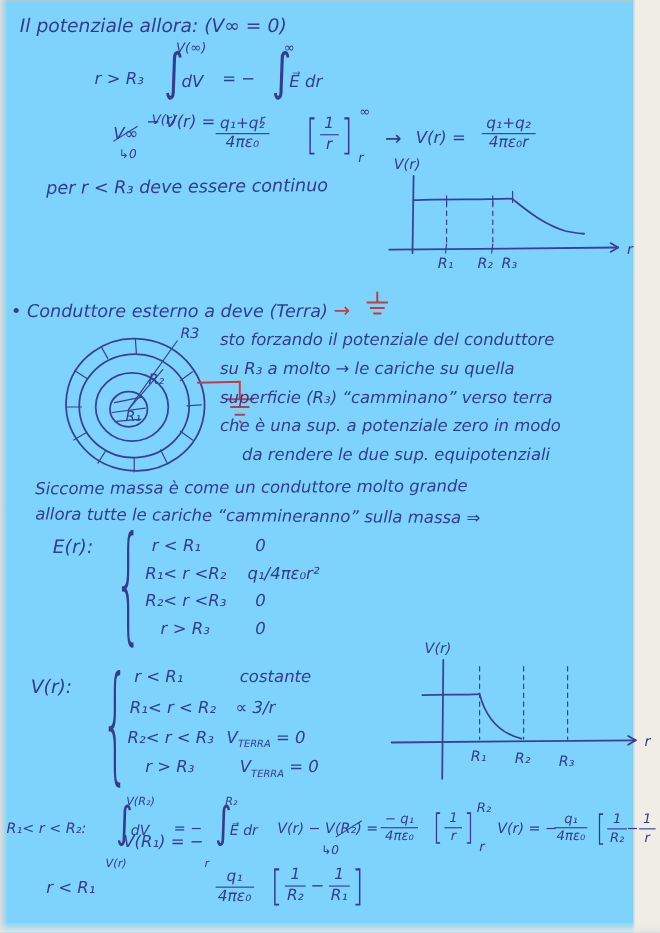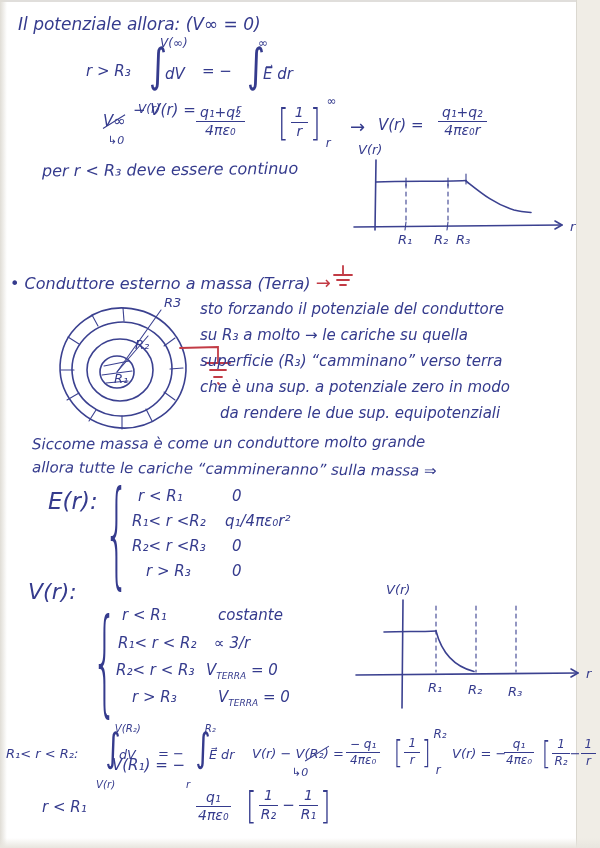--- a/index.html
+++ b/index.html
@@ -1,18 +1,18 @@
 <!DOCTYPE html>
 <html><head>
 <meta charset="utf-8">
 <style>
   html,body{margin:0;padding:0;background:#ddd;}
   #paper{
     position:relative;width:600px;height:848px;overflow:hidden;
-    background:#ffffff;
+    background:#7dd3fc;
     color:#353b8d;
     font-family:"DejaVu Sans",sans-serif;
     font-style:italic;
     font-size:15px;
   }
   .edge-top{position:absolute;left:0;top:0;width:100%;height:2px;background:#c6c3bd;opacity:.55}
   .edge-left{position:absolute;left:0;top:0;width:7px;height:100%;background:linear-gradient(90deg,#e0ddd6,rgba(244,241,234,0))}
   .edge-right{position:absolute;left:576px;top:0;width:24px;height:100%;background:#f0ede6;border-left:1px solid #dbd8d0}
   .edge-bottom{position:absolute;left:0;bottom:0;width:100%;height:10px;background:linear-gradient(0deg,#e8e5de,rgba(244,241,234,0))}
   .t{position:absolute;white-space:nowrap}
@@ -110,21 +110,21 @@
     <path class="stroke-thin" d="M58,38 L58,46 M100,38 L100,46 M118,34 L118,44"></path>
     <path class="stroke" d="M118,41 C132,52 146,64 166,70 C172,71.5 177,72 183,72.5"></path>
     <path class="stroke-thin" d="M58,82 L57,90 M100,82 L99,90"></path>
     <text x="50" y="104">R₁</text>
     <text x="86" y="104">R₂</text>
     <text x="108" y="104">R₃</text>
   </svg>
 
   <div class="t" style="left:10px;top:272px;font-size:16px">
     <span>•</span>
-    <span>Conduttore esterno a massa (Terra)</span>
+    <span>Conduttore esterno a deve (Terra)</span>
     <span class="red" style="font-size:18px">→</span>
   </div>
   <svg style="left:330px;top:264px" width="26" height="26" viewBox="0 0 26 26">
     <path class="rstroke" d="M13,2 L13,11 M4,11 L22,11 M7,16 L19,16 M10,21 L16,21"></path>
   </svg>
 
   <svg style="left:28px;top:293px" width="210" height="145" viewBox="0 0 210 145">
     <ellipse class="stroke" cx="95" cy="75" rx="63" ry="60" transform="rotate(8 95 75)"></ellipse>
     <ellipse class="stroke" cx="94" cy="76" rx="50" ry="47" transform="rotate(-5 94 76)"></ellipse>
     <ellipse class="stroke" cx="92" cy="77" rx="33" ry="31"></ellipse>
@@ -161,32 +161,32 @@
     <div class="t" style="left:200px;top:352px">superficie (R₃) “camminano” verso terra</div>
     <div class="t" style="left:200px;top:378px">che è una sup. a potenziale zero in modo</div>
     <div class="t" style="left:220px;top:404px">da rendere le due sup. equipotenziali</div>
   </div>
 
   <div>
     <div class="t" style="left:32px;top:434px;transform:rotate(-.4deg)">Siccome massa è come un conduttore molto grande</div>
     <div class="t" style="left:32px;top:460px;transform:rotate(.5deg)">allora tutte le cariche “cammineranno” sulla massa ⇒</div>
   </div>
 
-  <div class="t" style="left:48px;top:488px;font-size:23px">E(r):</div>
+  <div class="t" style="left:48px;top:488px;font-size:17px">E(r):</div>
   <div class="brace" style="left:104px;top:512px">{</div>
   <div class="t" style="left:138px;top:487px">r &lt; R₁</div>
   <div class="t" style="left:232px;top:487px">0</div>
   <div class="t" style="left:132px;top:512px">R₁&lt; r &lt;R₂</div>
   <div class="t" style="left:225px;top:512px">q₁/4πε₀r²</div>
   <div class="t" style="left:132px;top:537px">R₂&lt; r &lt;R₃</div>
   <div class="t" style="left:232px;top:537px">0</div>
   <div class="t" style="left:146px;top:562px">r &gt; R₃</div>
   <div class="t" style="left:232px;top:562px">0</div>
 
-  <div class="t" style="left:28px;top:579px;font-size:22px">V(r):</div>
+  <div class="t" style="left:28px;top:615px;font-size:17px">V(r):</div>
   <div class="brace" style="left:92px;top:640px">{</div>
   <div class="t" style="left:122px;top:606px">r &lt; R₁</div>
   <div class="t" style="left:218px;top:606px">costante</div>
   <div class="t" style="left:118px;top:634px">R₁&lt; r &lt; R₂</div>
   <div class="t" style="left:214px;top:634px">∝ 3/r</div>
   <div class="t" style="left:116px;top:661px">R₂&lt; r &lt; R₃</div>
   <div class="t" style="left:206px;top:661px">
     <span>V</span><sub style="font-size:9px">TERRA</sub>
     <span>= 0</span>
   </div>

